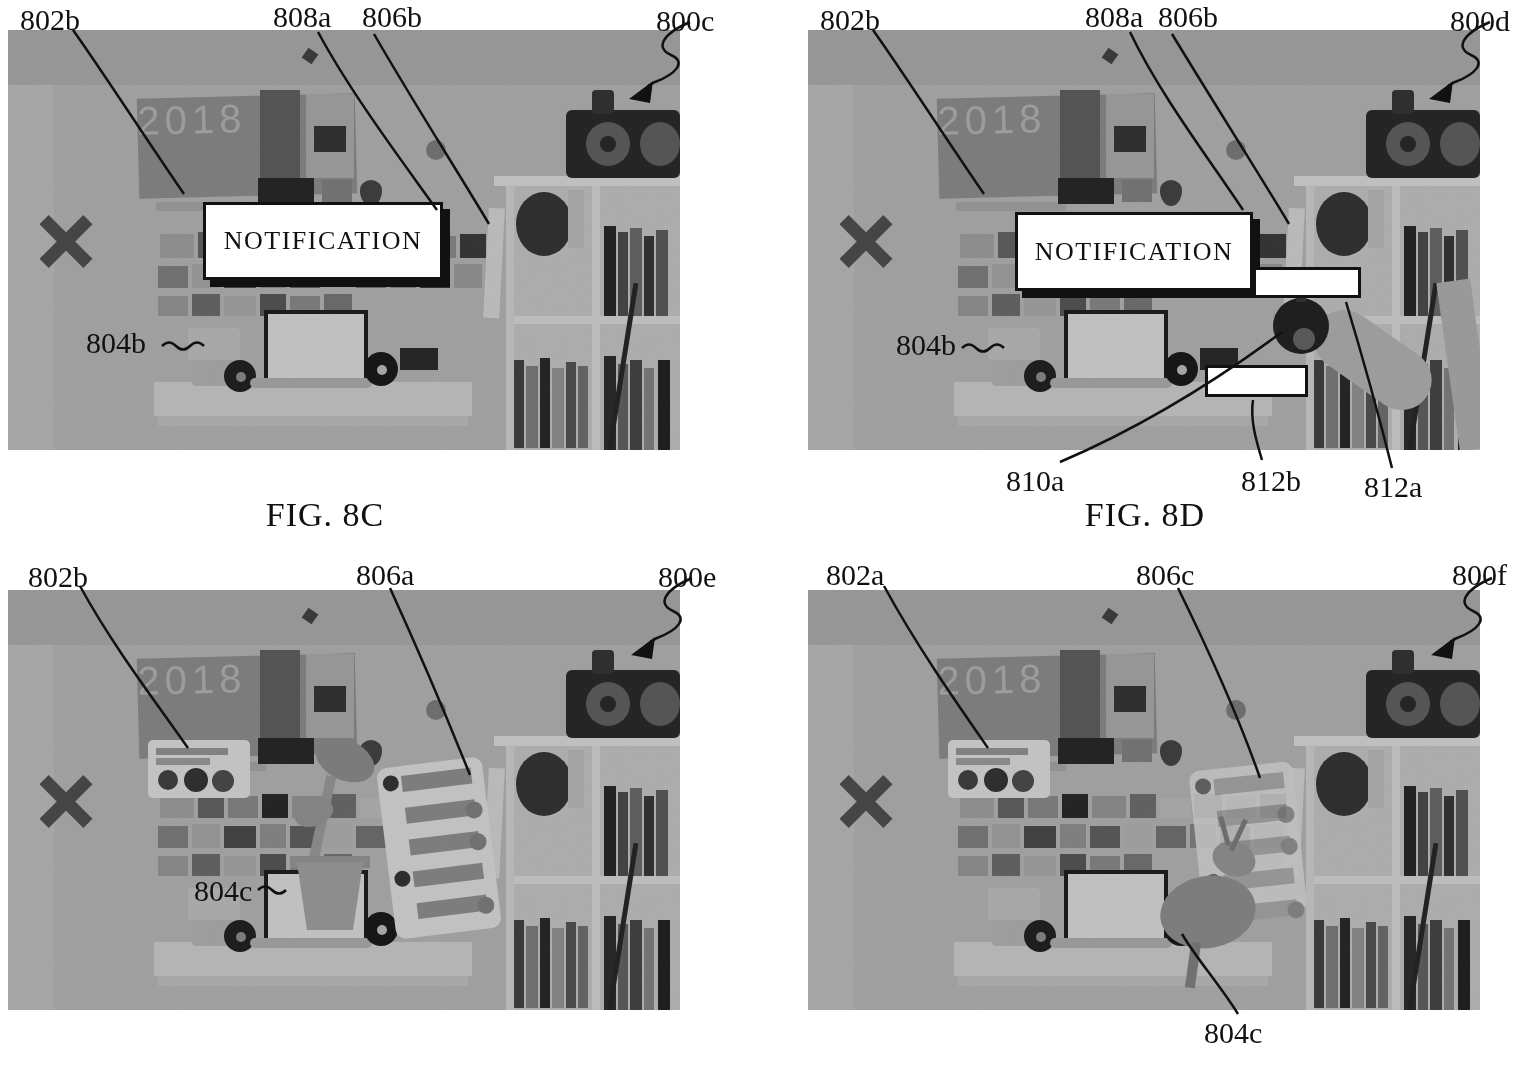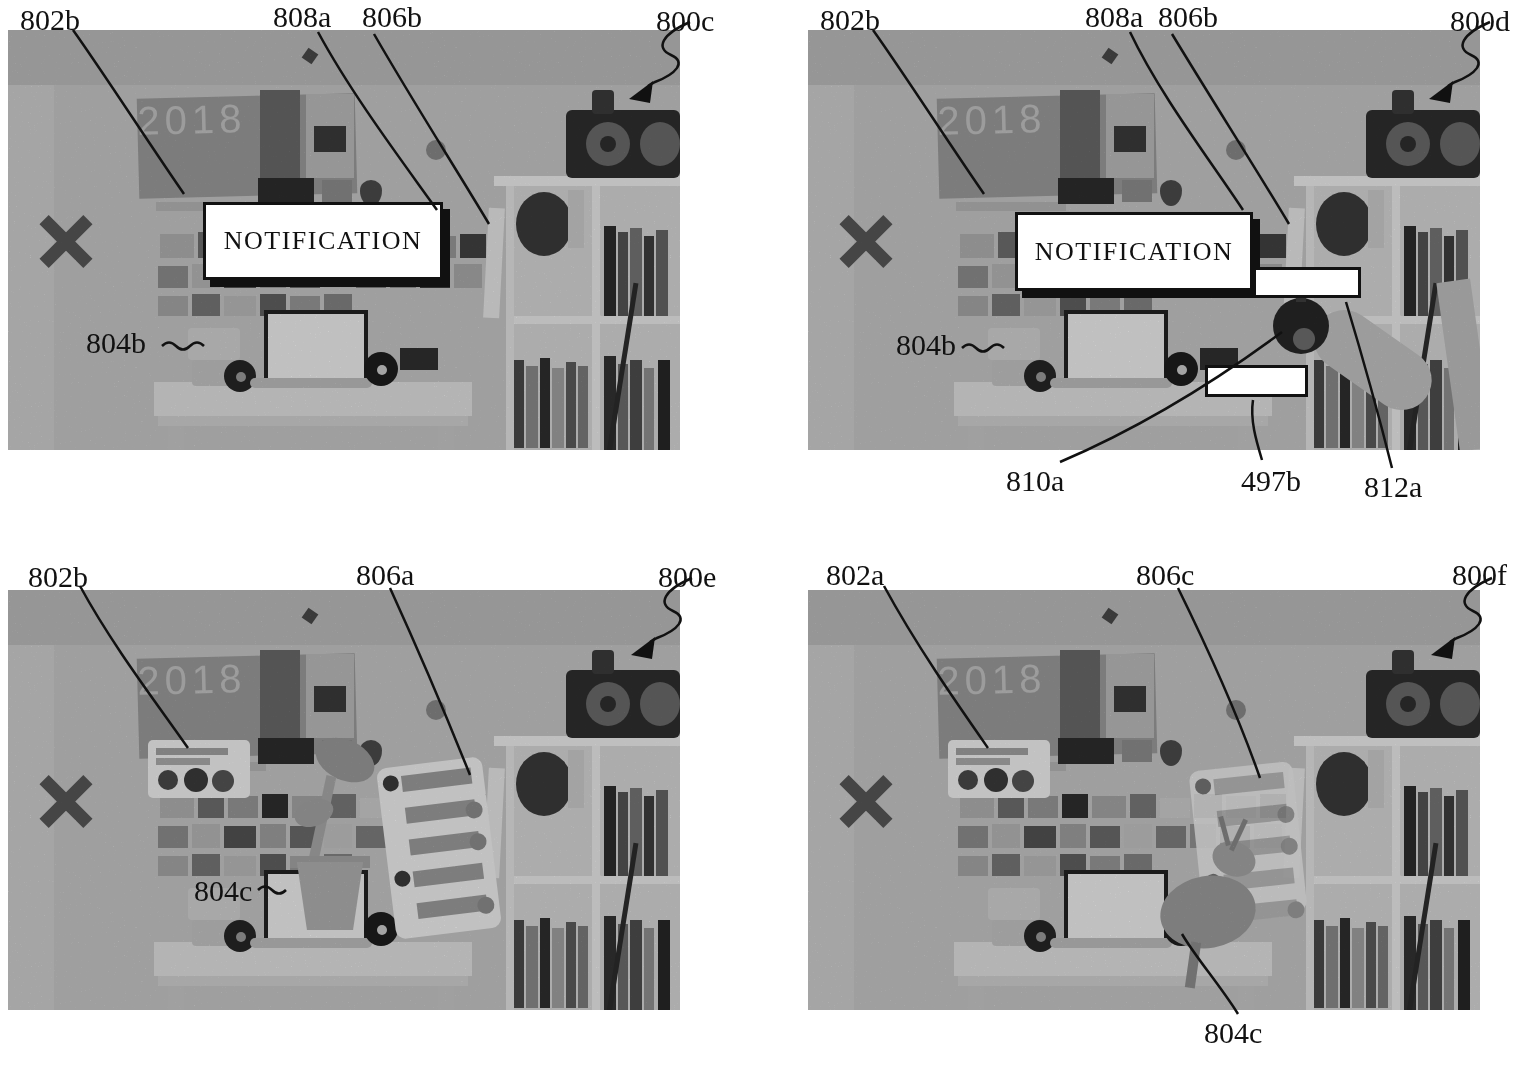--- a/index.html
+++ b/index.html
@@ -126,20 +126,21 @@
     <svg class="grain" width="672" height="420">
         <rect width="672" height="420" filter="url(#grainF)" opacity="0.2"></rect>
       </svg>
     <div class="notif" style="left:195px;top:172px;width:234px;height:72px">NOTIFICATION</div>
   </div>
   <div class="label" style="left:20px;top:3px">802b</div>
   <div class="label" style="left:273px;top:0px">808a</div>
   <div class="label" style="left:362px;top:0px">806b</div>
   <div class="label" style="left:656px;top:4px">800c</div>
   <div class="label" style="left:86px;top:326px">804b</div>
+  <div class="caption" style="left:185px;top:496px">FIG. 8C</div>
 
   <div class="photo" style="left:808px;top:30px">
     <div class="scene">
         <div class="s" style="left: 0px; top: 0px; width: 672px; height: 420px; background: rgb(200, 200, 200);"></div>
         <div class="s" style="left: 0px; top: 0px; width: 672px; height: 55px; background: rgb(189, 189, 189);"></div>
         <div class="s" style="left: 0px; top: 55px; width: 46px; height: 365px; background: rgb(208, 208, 208);"></div>
         <div class="s" style="left: 27px; top: 205px; width: 62px; height: 13px; background: rgb(87, 87, 87); transform: rotate(45deg);"></div>
         <div class="s" style="left: 27px; top: 205px; width: 62px; height: 13px; background: rgb(87, 87, 87); transform: rotate(-45deg);"></div>
         <div class="s" style="left: 130px; top: 66px; width: 218px; height: 100px; background: rgb(156, 156, 156); transform: rotate(-1.5deg);">
           <div class="s year" style="left: 0px; top: 0px; width: 218px; height: 100px;">2018</div>
@@ -235,22 +236,23 @@
     <div class="notif" style="left:207px;top:182px;width:232px;height:73px">NOTIFICATION</div>
     <div class="wrect" style="left:445px;top:237px;width:102px;height:25px"></div>
     <div class="wrect" style="left:397px;top:335px;width:97px;height:26px"></div>
   </div>
   <div class="label" style="left:820px;top:3px">802b</div>
   <div class="label" style="left:1085px;top:0px">808a</div>
   <div class="label" style="left:1158px;top:0px">806b</div>
   <div class="label" style="left:1450px;top:4px">800d</div>
   <div class="label" style="left:896px;top:328px">804b</div>
   <div class="label" style="left:1006px;top:464px">810a</div>
-  <div class="label" style="left:1241px;top:464px">497b</div>
+  <div class="label" style="left:1241px;top:464px">812b</div>
   <div class="label" style="left:1364px;top:470px">812a</div>
+  <div class="caption" style="left:1005px;top:496px">FIG. 8D</div>
 
   <div class="photo" style="left:8px;top:590px">
     <div class="scene">
         <div class="s" style="left: 0px; top: 0px; width: 672px; height: 420px; background: rgb(200, 200, 200);"></div>
         <div class="s" style="left: 0px; top: 0px; width: 672px; height: 55px; background: rgb(189, 189, 189);"></div>
         <div class="s" style="left: 0px; top: 55px; width: 46px; height: 365px; background: rgb(208, 208, 208);"></div>
         <div class="s" style="left: 27px; top: 205px; width: 62px; height: 13px; background: rgb(87, 87, 87); transform: rotate(45deg);"></div>
         <div class="s" style="left: 27px; top: 205px; width: 62px; height: 13px; background: rgb(87, 87, 87); transform: rotate(-45deg);"></div>
         <div class="s" style="left: 130px; top: 66px; width: 218px; height: 100px; background: rgb(156, 156, 156); transform: rotate(-1.5deg);">
           <div class="s year" style="left: 0px; top: 0px; width: 218px; height: 100px;">2018</div>

